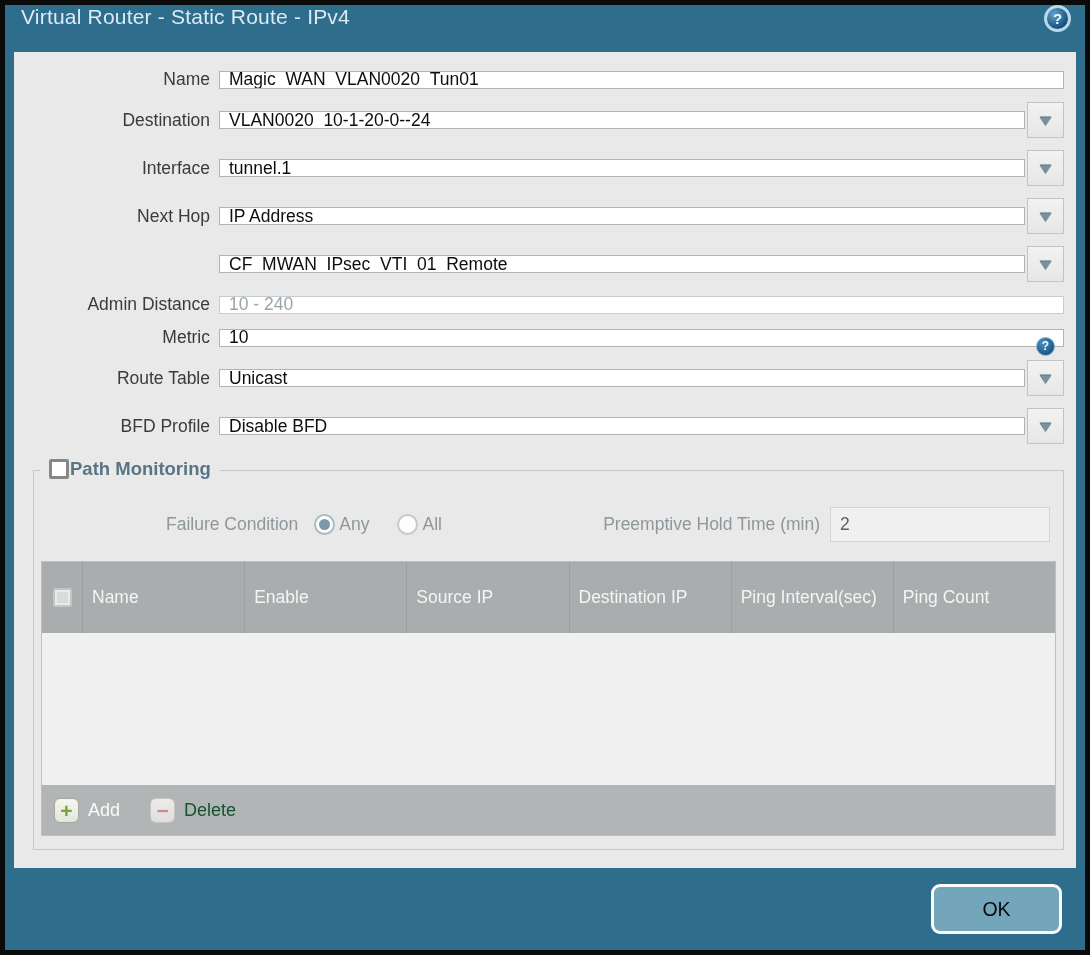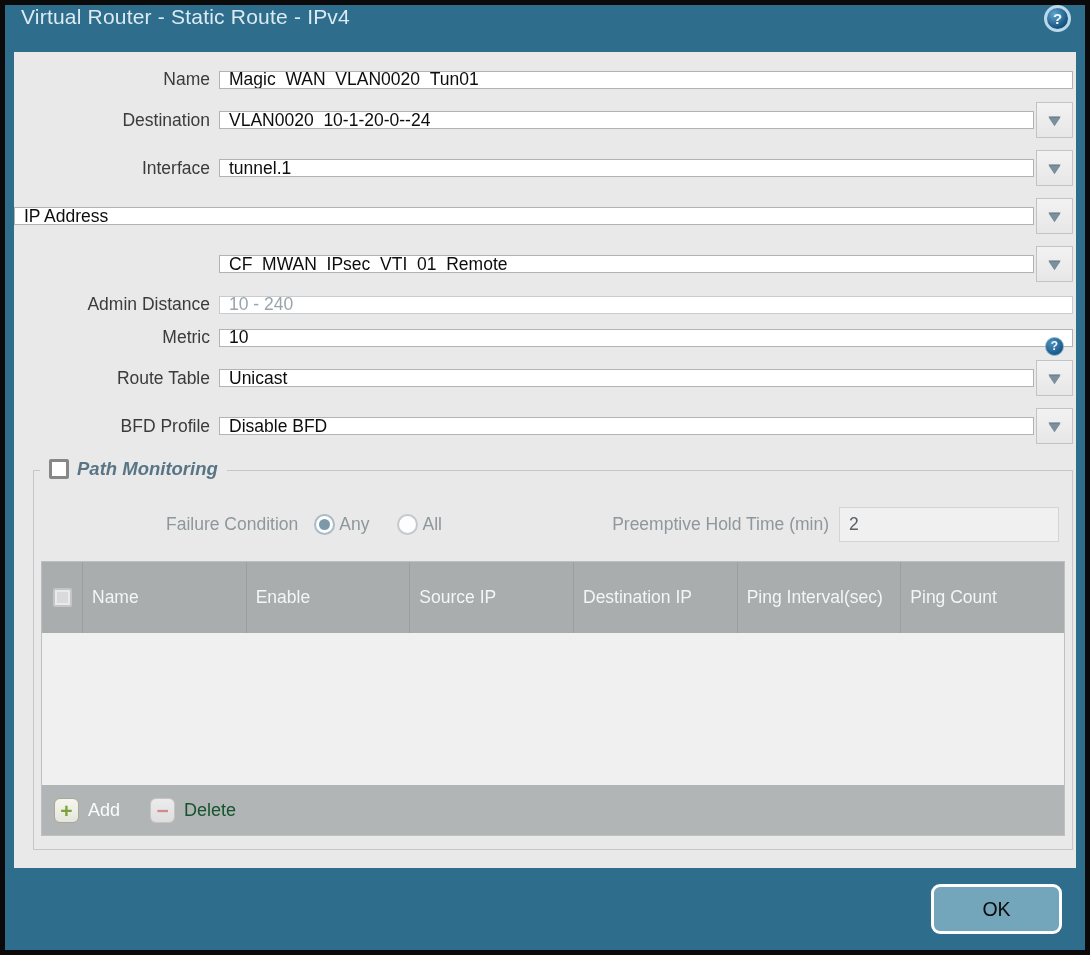--- a/index.html
+++ b/index.html
@@ -21,21 +21,21 @@
   .help-badge {
     margin-left:auto; width:27px; height:27px; border-radius:50%;
     background:radial-gradient(circle at 35% 30%, #5fa5cf, #16527e 70%);
     border:3px solid #b9d9ea; color:#eef7fc; font-weight:bold; font-size:15px;
     display:flex; align-items:center; justify-content:center; cursor:pointer;
   }
 
   
   .content {
     margin:0 9px; background:#e9e9e9; height:816px; flex:0 0 816px;
-    padding:17px 3px 0 0; overflow:hidden;
+    padding:17px 12px 0 0; overflow:hidden;
   }
 
   .form-row { display:flex; align-items:center; margin-bottom:12px; }
   .form-row .lbl {
     width:205px; flex:0 0 205px; text-align:right; padding-right:9px;
     font-size:17.5px; color:#3b3b3b;
   }
   .fieldwrap { flex:1; display:flex; align-items:center; position:relative; }
   .txt {
     flex:1; height:18px; border:1px solid #b3b3b3; background:#fff;
@@ -58,21 +58,21 @@
     display:flex; align-items:center; justify-content:center; cursor:pointer;
   }
 
   
   .pm {
     position:relative; margin:26px 0 0 19px; border:1px solid #c7c7c7;
     padding:34px 7px 13px 7px; background:#e9e9e9;
   }
   .pm-legend {
     position:absolute; top:-13px; left:6px; display:flex; align-items:center;
-    gap:8px; background:#e9e9e9; padding:0 9px;font-style:italic;
+    gap:1px; background:#e9e9e9; padding:0 9px;
   }
   .pm-checkbox {
     width:20px; height:20px; background:#fff; border:3px solid #878787;
     border-radius:2px; cursor:pointer;
   }
   .pm-title { font-size:18.5px; font-weight:bold; color:#597585; }
 
   .pm-cond-row { display:flex; align-items:center; margin:2px 6px 19px 125px; }
   .dim { color:#8e979b; font-size:17.5px; }
   .radio-group { display:flex; align-items:center; gap:14px; margin-left:16px; }
@@ -169,20 +169,21 @@
       <span class="lbl">Interface</span>
       <div class="fieldwrap">
         <input class="txt" type="text" value="tunnel.1" style="">
         <span class="dd-btn">
             <span class="chev">▼</span>
           </span>
       </div>
     </div>
 
     <div class="form-row">
+      <span class="lbl">Next Hop</span>
       <div class="fieldwrap">
         <input class="txt" type="text" value="IP Address" style="">
         <span class="dd-btn">
             <span class="chev">▼</span>
           </span>
       </div>
     </div>
 
     <div class="form-row">
       <span class="lbl"></span>

